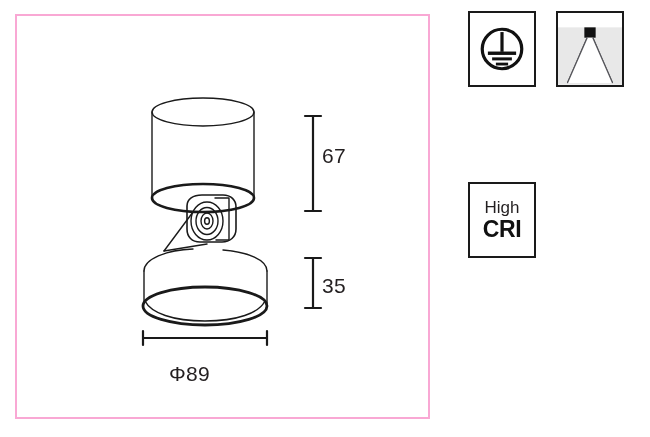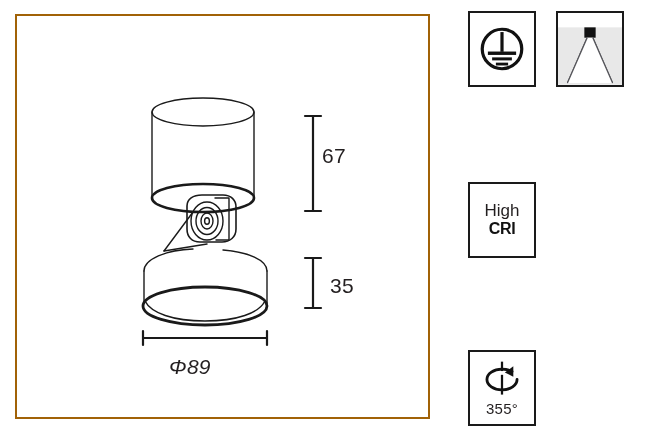--- a/index.html
+++ b/index.html
@@ -15,21 +15,21 @@
     overflow: hidden;
   }
 
   
   #drawing-frame {
     position: absolute;
     left: 15px;
     top: 14px;
     width: 415px;
     height: 405px;
-    border: 2px solid #a16207;
+    border: 2px solid #f9a8d4;
     box-sizing: border-box;
     background: #ffffff;
   }
 
   #product-drawing {
     position: absolute;
     left: 0;
     top: 0;
     width: 415px;
     height: 405px;
@@ -37,22 +37,22 @@
 
   
   .dim-label {
     position: absolute;
     color: #231f20;
     font-size: 21px;
     letter-spacing: 0.3px;
     white-space: nowrap;
   }
   #dim-label-height-top  { left: 305px; top: 128px; }
-  #dim-label-height-bot  { left: 305px; top: 258px; margin-left: 8px; }
-  #dim-label-diameter    { left: 152px; top: 339px; font-style: italic; }
+  #dim-label-height-bot  { left: 305px; top: 258px; }
+  #dim-label-diameter    { left: 152px; top: 346px; }
 
   
   #icon-grid {
     position: absolute;
     left: 468px;
     top: 0;
     width: 175px;
     height: 334px;
   }
   .icon-box {
@@ -90,21 +90,21 @@
     line-height: 1.05;
   }
   .cri-small {
     color: #231f20;
     font-size: 17px;
     font-weight: 400;
     margin-bottom: 1px;
   }
   .cri-big {
     color: #111111;
-    font-size: 16px;
+    font-size: 23px;
     font-weight: 700;
     letter-spacing: -0.3px;
   }
   .ip-text {
     color: #231f20;
     font-size: 20px;
     letter-spacing: 0.2px;
   }
   .rot-caption {
     position: absolute;
@@ -207,24 +207,15 @@
   </div>
 
   <div class="icon-box col-a row-2">
     <div class="icon-text-wrap">
       <span class="cri-small">High</span>
       <span class="cri-big">CRI</span>
     </div>
   </div>
 
 
-  <div class="icon-box col-a row-3">
-    <svg class="icon-svg" viewBox="0 0 68 76">
-      <line x1="34" y1="10" x2="34" y2="20" stroke="#111111" stroke-width="2.4"></line>
-      <line x1="34" y1="24" x2="34" y2="45" stroke="#111111" stroke-width="2.4"></line>
-      <path d="M50,29 C50,35.2 42.8,40 34,40 C25.2,40 18,35.2 18,29 C18,22.8 25.2,18 34,18 C38,18 41.7,18.9 44.6,20.5" fill="none" stroke="#111111" stroke-width="3.0" stroke-linecap="round"></path>
-      <path d="M46,15 L46,26 L37,21.5 Z" fill="#111111"></path>
-    </svg>
-    <div class="rot-caption">355°</div>
-  </div>
 
 
 </div>
 
 </body></html>

